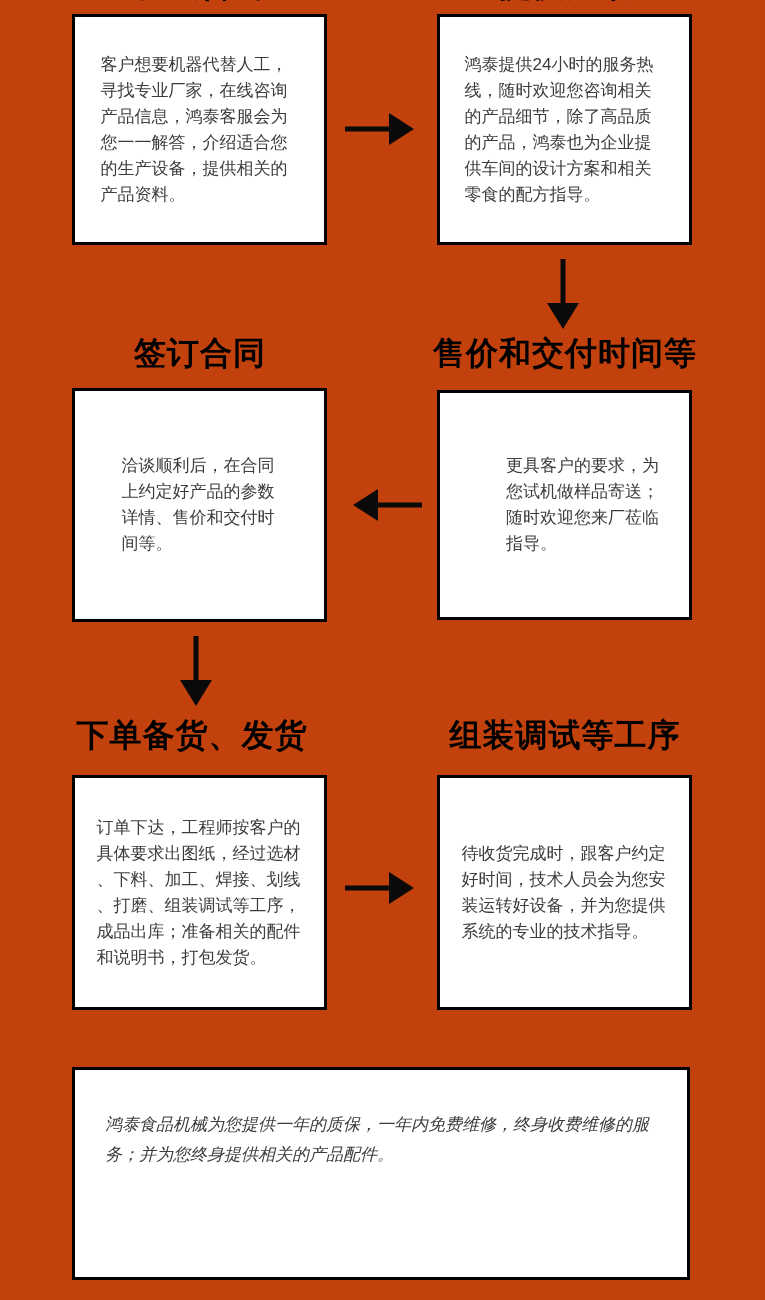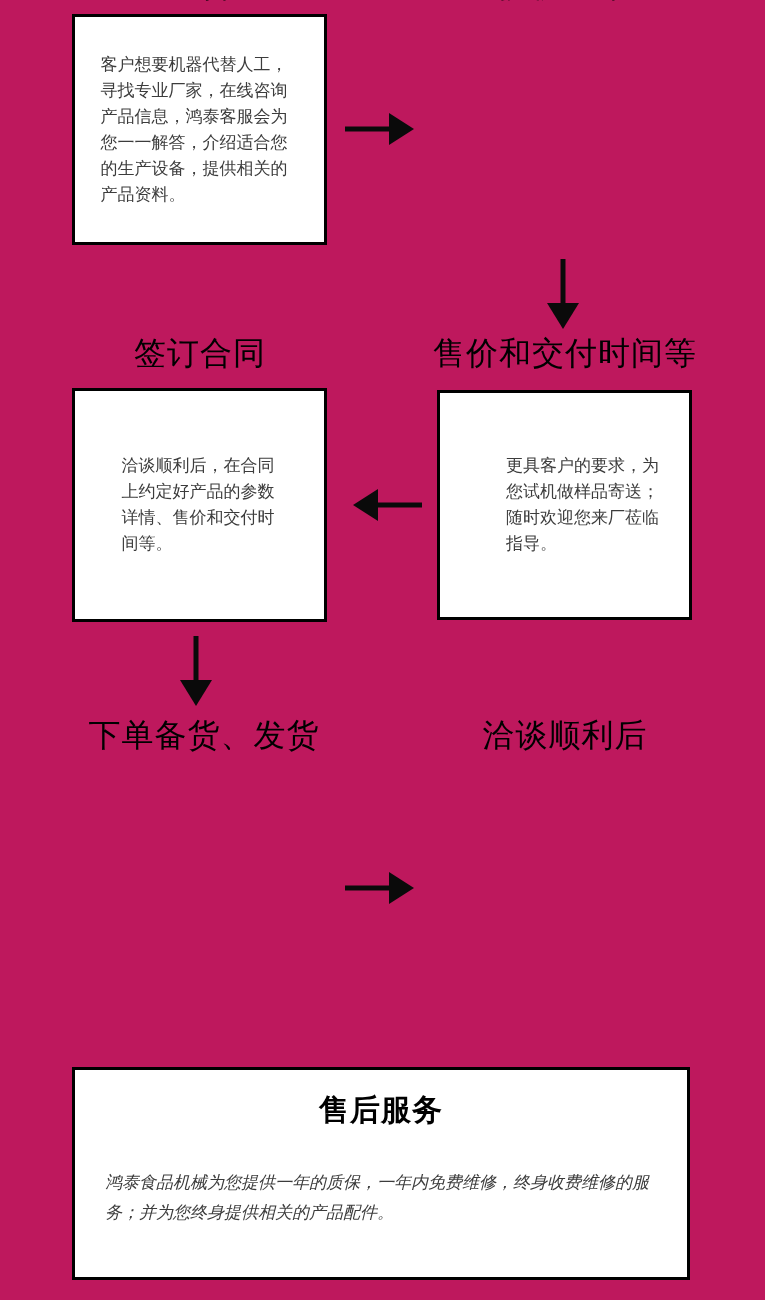--- a/index.html
+++ b/index.html
@@ -1,30 +1,30 @@
 <!DOCTYPE html>
 <html><head>
 <meta charset="utf-8">
 <style>
   html, body { margin: 0; padding: 0; }
   body { background: #ffffff; font-family: "Liberation Sans", "DejaVu Sans", sans-serif; }
   .canvas {
     position: relative;
     width: 765px;
     height: 1300px;
-    background: #be185d;
+    background: #c2410c;
     overflow: hidden;
   }
   .step-title {
     position: absolute;
     transform: translateX(-50%);
     white-space: nowrap;
     font-size: 32px;
     line-height: 36px;
-    font-weight: 400;
+    font-weight: 700;
     color: #000000;
     letter-spacing: 1px;
   }
   .step-box {
     position: absolute;
     border: 3px solid #000000;
     background: #ffffff;
     box-sizing: border-box;
     display: flex;
     align-items: center;
@@ -74,20 +74,23 @@
 <body>
 
 <div class="canvas">
 
   <div class="step-title" style="left:200px; top:-33px;">在线咨询</div>
   <div class="step-title" style="left:565px; top:-33px;">提供方案</div>
 
   <div class="step-box" style="left:72px; top:14px; width:255px; height:231px;">
     <p class="step-body" style="width:198px;">客户想要机器代替人工，寻找专业厂家，在线咨询产品信息，鸿泰客服会为您一一解答，介绍适合您的生产设备，提供相关的产品资料。</p>
   </div>
+  <div class="step-box" style="left:437px; top:14px; width:255px; height:231px;">
+    <p class="step-body" style="width:200px;">鸿泰提供24小时的服务热线，随时欢迎您咨询相关的产品细节，除了高品质的产品，鸿泰也为企业提供车间的设计方案和相关零食的配方指导。</p>
+  </div>
 
   <svg class="arrow" style="left:345px; top:111px;" width="70" height="36">
     <line class="shaft" x1="0" y1="18" x2="46" y2="18"></line>
     <polygon class="head" points="44,2 44,34 69,18"></polygon>
   </svg>
 
   <svg class="arrow" style="left:545px; top:259px;" width="36" height="72">
     <line class="shaft" x1="18" y1="0" x2="18" y2="46"></line>
     <polygon class="head" points="2,44 34,44 18,70"></polygon>
   </svg>
@@ -105,27 +108,32 @@
   <svg class="arrow" style="left:352px; top:487px;" width="70" height="36">
     <line class="shaft" x1="24" y1="18" x2="70" y2="18"></line>
     <polygon class="head" points="26,2 26,34 1,18"></polygon>
   </svg>
 
   <svg class="arrow" style="left:178px; top:636px;" width="36" height="72">
     <line class="shaft" x1="18" y1="0" x2="18" y2="46"></line>
     <polygon class="head" points="2,44 34,44 18,70"></polygon>
   </svg>
 
-  <div class="step-title" style="left:204px; top:717px;">下单备货、发货</div>
-  <div class="step-title" style="left:565px; top:717px;">洽谈顺利后</div>
+  <div class="step-title" style="left:192px; top:717px;">下单备货、发货</div>
+  <div class="step-title" style="left:565px; top:717px;">组装调试等工序</div>
 
+  <div class="step-box" style="left:72px; top:775px; width:255px; height:235px;">
+    <p class="step-body" style="width:206px;">订单下达，工程师按客户的具体要求出图纸，经过选材、下料、加工、焊接、划线、打磨、组装调试等工序，成品出库；准备相关的配件和说明书，打包发货。</p>
+  </div>
+  <div class="step-box" style="left:437px; top:775px; width:255px; height:235px;">
+    <p class="step-body" style="width:206px;">待收货完成时，跟客户约定好时间，技术人员会为您安装运转好设备，并为您提供系统的专业的技术指导。</p>
+  </div>
 
   <svg class="arrow" style="left:345px; top:870px;" width="70" height="36">
     <line class="shaft" x1="0" y1="18" x2="46" y2="18"></line>
     <polygon class="head" points="44,2 44,34 69,18"></polygon>
   </svg>
 
   <div class="aftersales-box">
-    <h2 class="aftersales-title">售后服务</h2>
     <p class="aftersales-body">鸿泰食品机械为您提供一年的质保，一年内免费维修，终身收费维修的服务；并为您终身提供相关的产品配件。</p>
   </div>
 
 </div>
 
 </body></html>

